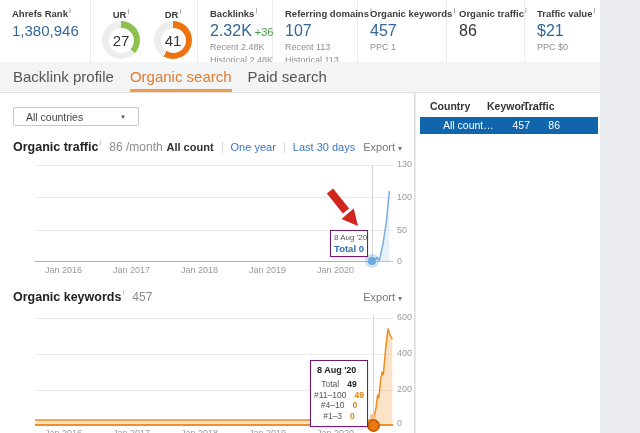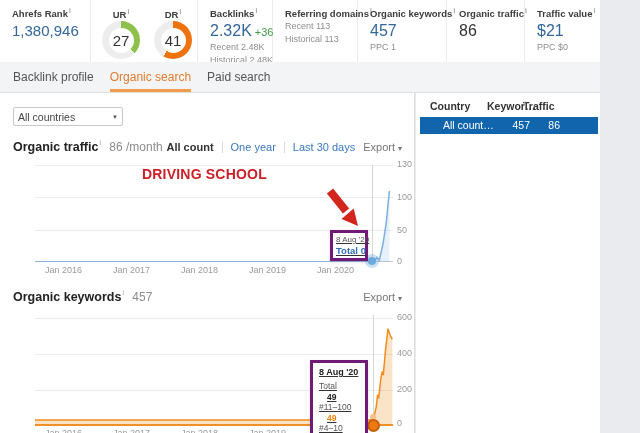--- a/index.html
+++ b/index.html
@@ -22,33 +22,33 @@
          align-items:center;justify-content:center;}
   .gauge-ur{background:conic-gradient(#8dc14b 0deg 135deg,#ededed 135deg 360deg);}
   .gauge-dr{background:conic-gradient(#ee720e 0deg 210deg,#ededed 210deg 360deg);}
   .gauge-hole{width:25px;height:25px;border-radius:50%;background:#fff;display:flex;
               align-items:center;justify-content:center;font-size:15px;font-weight:400;color:#333;}
 
   
   .tabstrip{position:absolute;left:0;top:62px;width:600px;height:31px;background:#f3f4f5;
             border-bottom:1px solid #e0e0e0;display:flex;align-items:stretch;padding-left:13px;
             box-sizing:border-box;gap:16px;}
-  .tab{font-size:12px;color:#555;display:flex;align-items:center;cursor:pointer;
+  .tab{font-size:15px;color:#555;display:flex;align-items:center;cursor:pointer;
        border-bottom:3px solid transparent;box-sizing:border-box;padding-top:2px;}
   .tab.active{color:#e07c2e;border-bottom-color:#f09a4b;}
 
   
   .main-panel{position:absolute;left:0;top:93px;width:415px;height:340px;background:#fff;
               border-right:1px solid #ddd;box-sizing:border-box;}
   .right-panel{position:absolute;left:416px;top:93px;width:184px;height:340px;background:#fff;}
 
   
   .dropdown{position:absolute;left:13px;top:107px;width:100px;height:17px;background:#fff;
             border:1px solid #c9c9c9;border-radius:2px;font-size:10.5px;color:#444;
-            display:flex;align-items:center;justify-content:space-between;padding:0 4px;cursor:pointer;}
+            display:flex;align-items:center;justify-content:space-between;padding:0 12px;cursor:pointer;}
   .dropdown .caret{font-size:6px;color:#555;}
 
   
   .sec-head{position:absolute;left:13px;width:389px;display:flex;justify-content:space-between;
             align-items:baseline;}
   .sec-title{font-size:12.5px;font-weight:700;color:#222;}
   .sec-val{font-size:12px;color:#8c8c8c;font-weight:400;margin-left:4px;}
   .ranges{display:flex;align-items:center;gap:8px;font-size:11px;}
   .range-active{color:#333;font-weight:700;}
   .range-link{color:#3b78c2;cursor:pointer;}
@@ -68,28 +68,28 @@
   .dot-orange-light{position:absolute;left:370px;top:414px;width:6px;height:6px;border-radius:50%;
             background:#f6c18c;z-index:3;}
   .dot-orange{position:absolute;left:367px;top:419px;width:9px;height:9px;border-radius:50%;
             background:#ee7911;border:2px solid #c55f08;z-index:3;}
   .orange-zero-line{position:absolute;left:35px;top:424px;width:358px;height:2px;background:#ef9029;z-index:2;}
 
   .annotation{position:absolute;left:142px;top:166px;font-size:14px;font-weight:700;color:#cb2027;
               letter-spacing:.2px;}
   .arrow-svg{position:absolute;left:324px;top:188px;z-index:4;}
 
-  .tooltip{position:absolute;background:#fff;border:3px solid #701a75;
-           box-shadow:0 1px 3px rgba(0,0,0,.15);z-index:5;box-sizing:border-box;text-decoration:underline;}
+  .tooltip{position:absolute;background:#fff;border:1px solid #701a75;
+           box-shadow:0 1px 3px rgba(0,0,0,.15);z-index:5;box-sizing:border-box;}
   .tt1{left:330px;top:230px;width:38px;padding:2px 3px;text-align:center;}
   .tt1-date{font-size:8px;color:#555;white-space:nowrap;}
   .tt1-total{font-size:9.5px;font-weight:700;color:#2e6db5;margin-top:1px;white-space:nowrap;}
   .tt2{left:310px;top:360px;width:58px;padding:4px 6px 5px;}
   .tt2-date{font-size:9px;font-weight:700;color:#222;margin-bottom:4px;white-space:nowrap;}
-  .tt2-row{display:flex;justify-content:center;font-size:8.5px;line-height:10.5px;white-space:nowrap;flex-direction:column;}
+  .tt2-row{display:flex;justify-content:center;font-size:8.5px;line-height:10.5px;white-space:nowrap;}
   .tt2-label{color:#555;}
   .tt2-val{font-weight:700;color:#222;margin-left:8px;}
   .tt2-row.rank .tt2-val{color:#e8820c;}
 
   
   .ct-header{position:absolute;left:415px;top:100px;width:185px;height:15px;font-size:10.5px;
              font-weight:700;color:#333;}
   .ct-header span{position:absolute;top:0;}
   .ct-h-country{left:15px;}
   .ct-h-keywords{left:72px;}
@@ -132,20 +132,21 @@
 
     <div class="metric" style="width:75px">
       <div class="metric-label"><span>Backlinks</span><span class="sup">i</span></div>
       <div class="metric-value"><span>2.32K</span><span class="delta">+36</span></div>
       <div class="metric-sub">Recent 2.48K</div>
       <div class="metric-sub">Historical 2.48K</div>
     </div>
 
     <div class="metric" style="width:85px">
       <div class="metric-label"><span>Referring domains</span><span class="sup">i</span></div>
+      <div class="metric-value">107</div>
       <div class="metric-sub">Recent 113</div>
       <div class="metric-sub">Historical 113</div>
     </div>
 
     <div class="metric" style="width:89px">
       <div class="metric-label"><span>Organic keywords</span><span class="sup">i</span></div>
       <div class="metric-value">457</div>
       <div class="metric-sub">PPC 1</div>
     </div>
 
@@ -202,21 +203,20 @@
 
   <div class="crosshair" style="left:372px;top:165px;height:95px"></div>
 
   <svg id="svg-traffic" class="chart-svg" style="left:35px;top:165px" width="358" height="97">
     <path class="series-area" d="M0.0,97.0L336.5,97.0L339.0,97.0L341.9,92.5L344.4,95.1L348.0,78.9L351.2,58.2L354.4,25.9L354.4,97L0.0,97Z" fill="rgba(124,175,223,0.18)"></path>
     <path class="series-line" fill="none" stroke-width="1.5" d="M0.0,97.0L336.5,97.0L339.0,97.0L341.9,92.5L344.4,95.1L348.0,78.9L351.2,58.2L354.4,25.9" stroke="#7cafdf"></path>
   </svg>
 
   <div class="dot-blue"></div>
 
-  <div class="annotation">DRIVING SCHOOL</div>
 
   <svg class="arrow-svg" width="40" height="44">
     <line x1="6" y1="3" x2="22" y2="23" stroke="#d2261d" stroke-width="8"></line>
     <polygon points="34,38 29.7,20.6 17.5,31" fill="#d2261d"></polygon>
   </svg>
 
   <div class="tooltip tt1">
     <div class="tt1-date">8 Aug '20</div>
     <div class="tt1-total">Total 0</div>
   </div>

